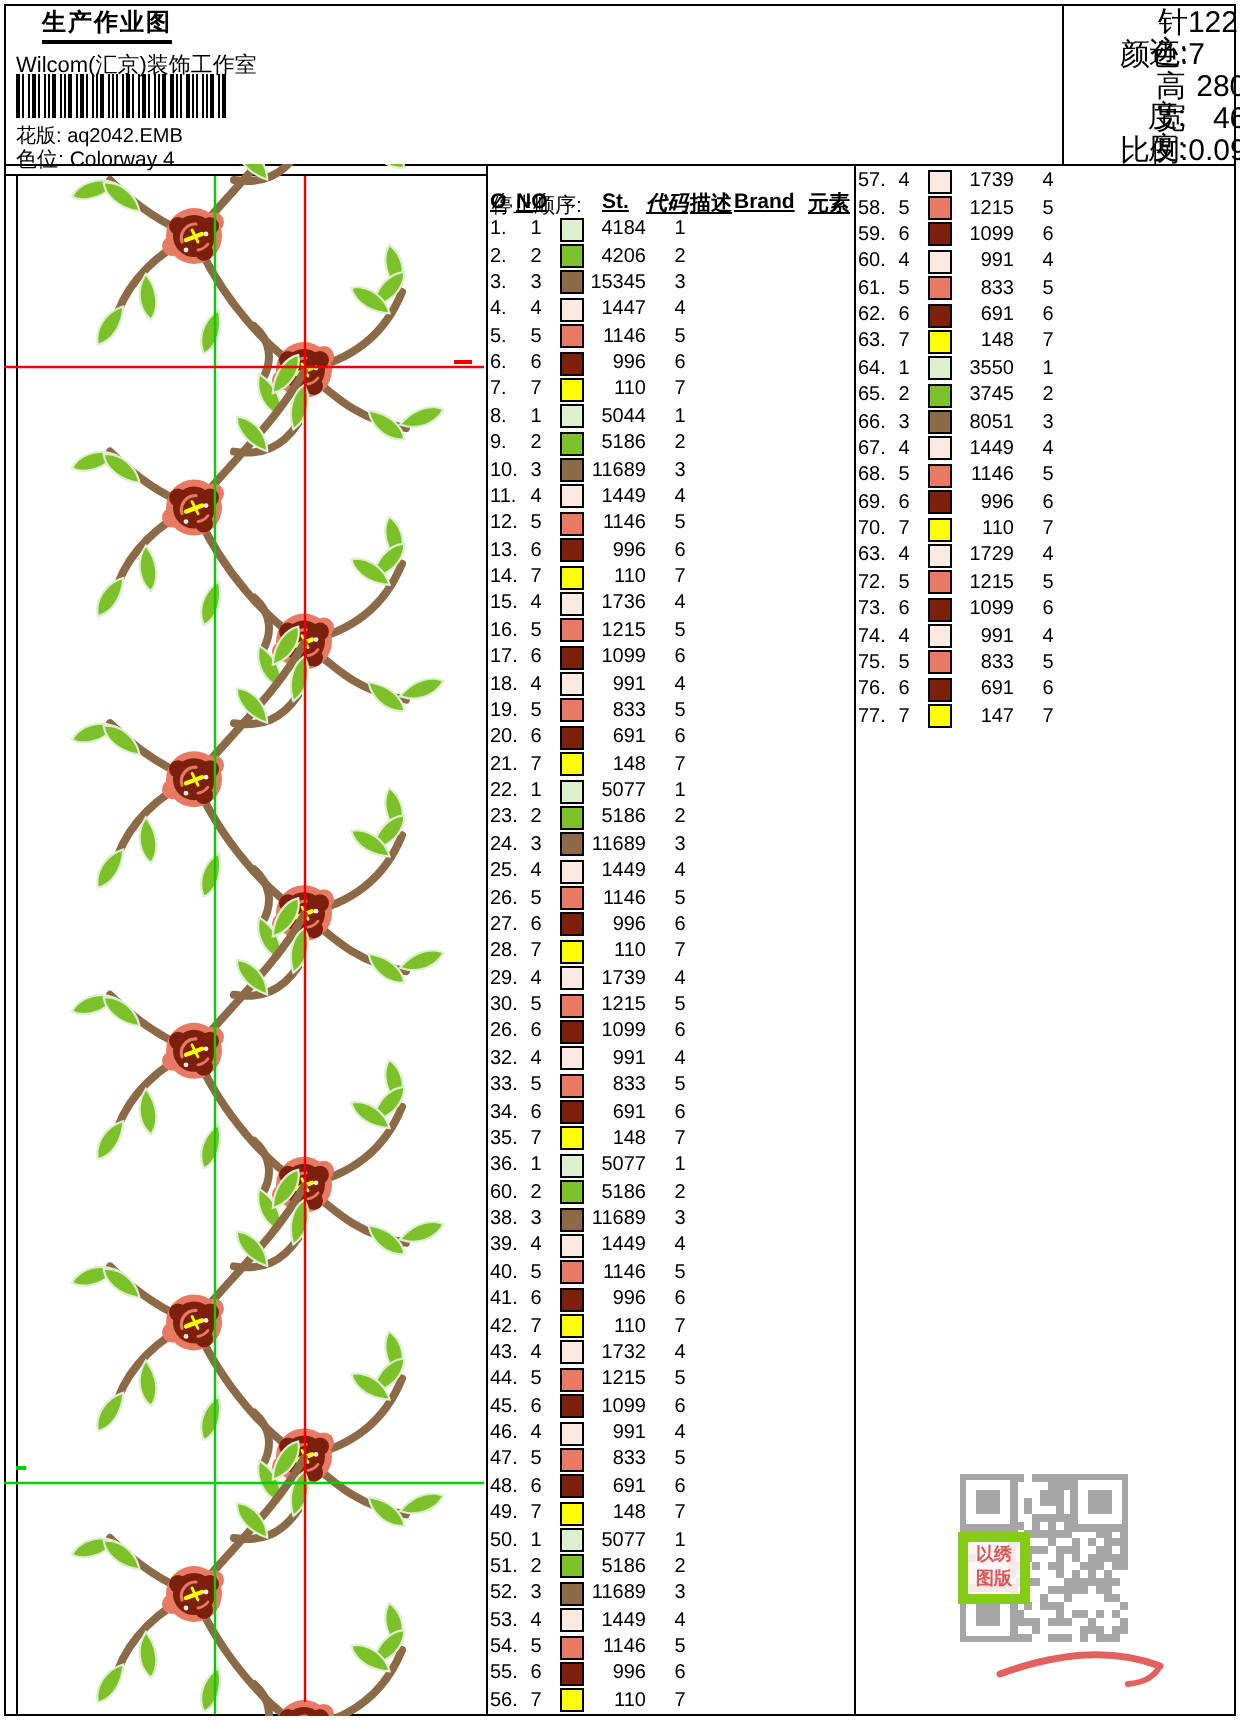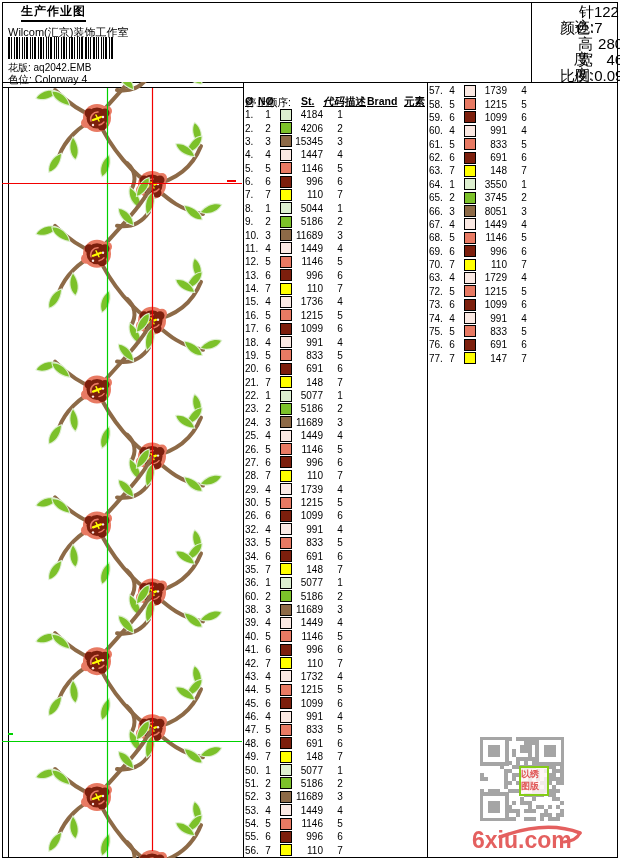--- a/index.html
+++ b/index.html
@@ -20,22 +20,22 @@
   #stop-label{left:246px;top:96px;font-size:10.5px;}
   .col-head{position:absolute;top:0;font-size:10.5px;font-weight:bold;text-decoration:underline;white-space:nowrap;}
   .rows{position:absolute;width:190px;}
   .stop-row{display:flex;align-items:center;height:13.39px;font-size:10px;white-space:nowrap;}
   .c-seq{width:17px;padding-left:2px;}
   .c-nd{width:12px;text-align:center;}
   .c-sp{width:6px;}
   .c-sw{width:10px;height:10px;border:1px solid #000;flex:0 0 auto;}
   .c-st{width:31px;text-align:right;}
   .c-cd{width:34px;text-align:center;}
-  #qr-seal{left:519px;top:766px;width:26px;height:26px;border:2px solid #84cc16;
-           color:#e05555;font-size:9px;line-height:12px;text-align:left;
+  #qr-seal{left:479px;top:766px;width:26px;height:26px;border:5px solid #84cc16;
+           color:#e05555;font-size:9px;line-height:12px;text-align:center;
            background:rgba(255,245,245,.85);font-weight:bold;}
   #wm-text{left:472px;top:827px;font-size:23px;font-weight:bold;color:#e4605f;letter-spacing:0px;}
   svg{display:block;}
 </style>
 </head>
 <body>
 <div id="page">
 
   <div id="page-border"></div>
   <div class="hline" style="left:2px;top:82px;width:616px;height:1px;"></div>
@@ -965,19 +965,18 @@
       <rect x="8" y="8" width="12" height="12" fill="#8f8f8f"></rect>
       <rect x="57" y="1" width="26" height="26" fill="none" stroke="#8f8f8f" stroke-width="4"></rect>
       <rect x="64" y="8" width="12" height="12" fill="#8f8f8f"></rect>
       <rect x="1" y="57" width="26" height="26" fill="none" stroke="#8f8f8f" stroke-width="4"></rect>
       <rect x="8" y="64" width="12" height="12" fill="#8f8f8f"></rect>
     </svg>
   <div class="abs" id="qr-seal">
     <div>以绣</div>
     <div>图版</div>
   </div>
-  <div class="abs" id="wm-text">6xiu.com</div>
   <svg class="abs" style="left:460px;top:810px;" width="130" height="45" viewBox="0 0 130 45">
     <path d="M40 27 Q86 10 120 23" fill="none" stroke="#e4605f" stroke-width="3.5" stroke-linecap="round"></path>
     <path d="M120 23 Q116 31 104 32" fill="none" stroke="#e4605f" stroke-width="3" stroke-linecap="round"></path>
   </svg>
 
 </div>
 
 </body></html>

